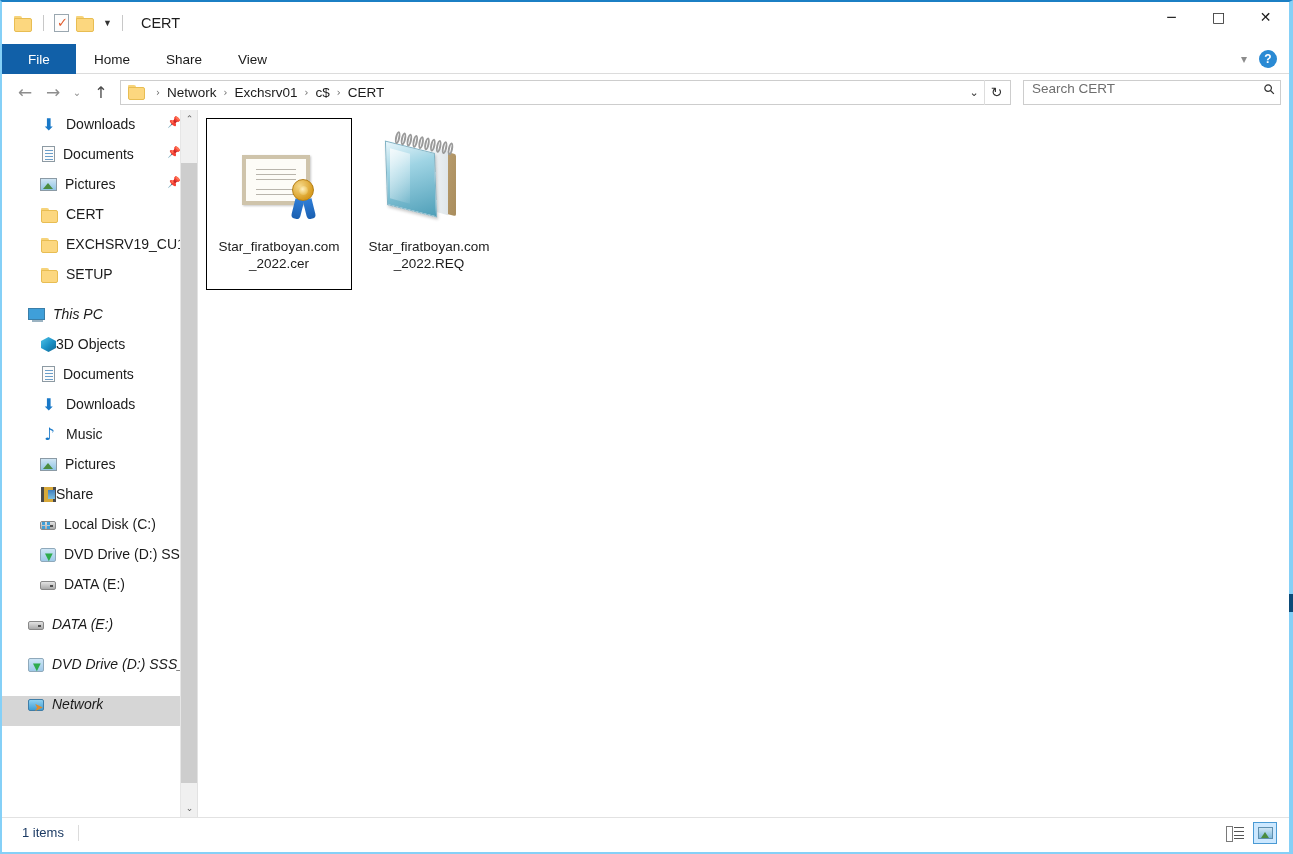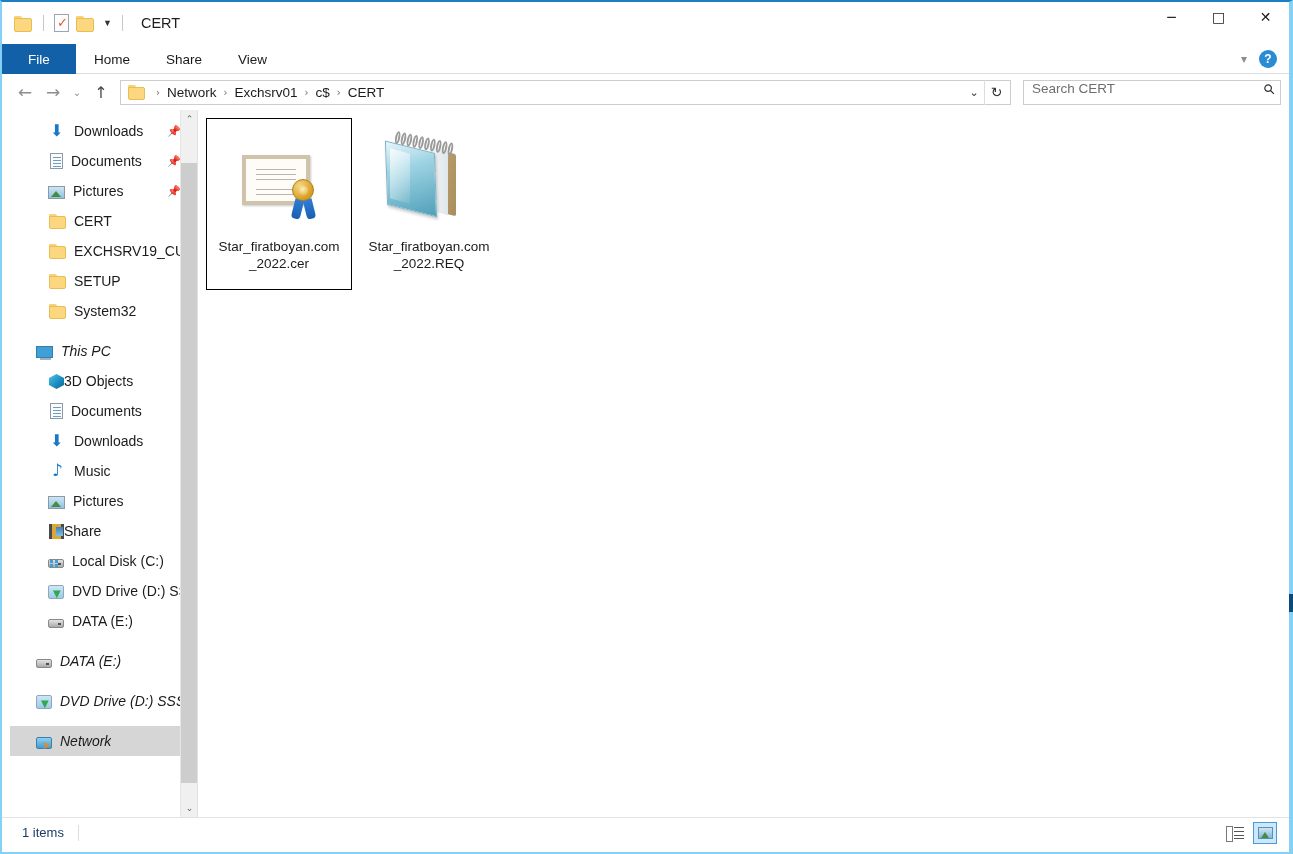--- a/index.html
+++ b/index.html
@@ -160,23 +160,23 @@
   }
   
   #body {
     display: flex; height: 707px; position: relative;
   }
   #sidebar {
     width: 195px; background: #ffffff; position: relative;
     padding-top: 6px; overflow: hidden;
   }
   .nav-item {
-    display: flex; align-items: center; height: 30px;
+    display: flex; height: 30px;
     padding-left: 20px; font-size: 14px; color: #1b1b1b;
-    white-space: nowrap; position: relative; margin-left: 8px;
+    white-space: nowrap; position: relative;
   }
   .nav-item.lvl0 { padding-left: 26px; font-style: italic; }
   .nav-item.lvl1 { padding-left: 38px; }
   .nav-item.selected { background: #d6d6d6; }
   .nav-ico {
     width: 18px; height: 18px; margin-right: 8px;
     flex-shrink: 0; position: relative;
   }
   .nav-label { overflow: hidden; }
   .pin {
@@ -591,24 +591,20 @@
             <span class="nav-label">CERT</span>
           </div>
           <div class="nav-item lvl1">
             <span class="nav-ico ic-folder"></span>
             <span class="nav-label">EXCHSRV19_CU11</span>
           </div>
           <div class="nav-item lvl1">
             <span class="nav-ico ic-folder"></span>
             <span class="nav-label">SETUP</span>
           </div>
-          <div class="nav-item lvl1">
-            <span class="nav-ico ic-folder"></span>
-            <span class="nav-label">System32</span>
-          </div>
           <div style="height: 10px;"></div>
           <div class="nav-item lvl0">
             <span class="nav-ico ic-pc"></span>
             <span class="nav-label">This PC</span>
           </div>
           <div class="nav-item lvl1">
             <span class="nav-ico ic-3d"></span>
             <span class="nav-label">3D Objects</span>
           </div>
           <div class="nav-item lvl1">

